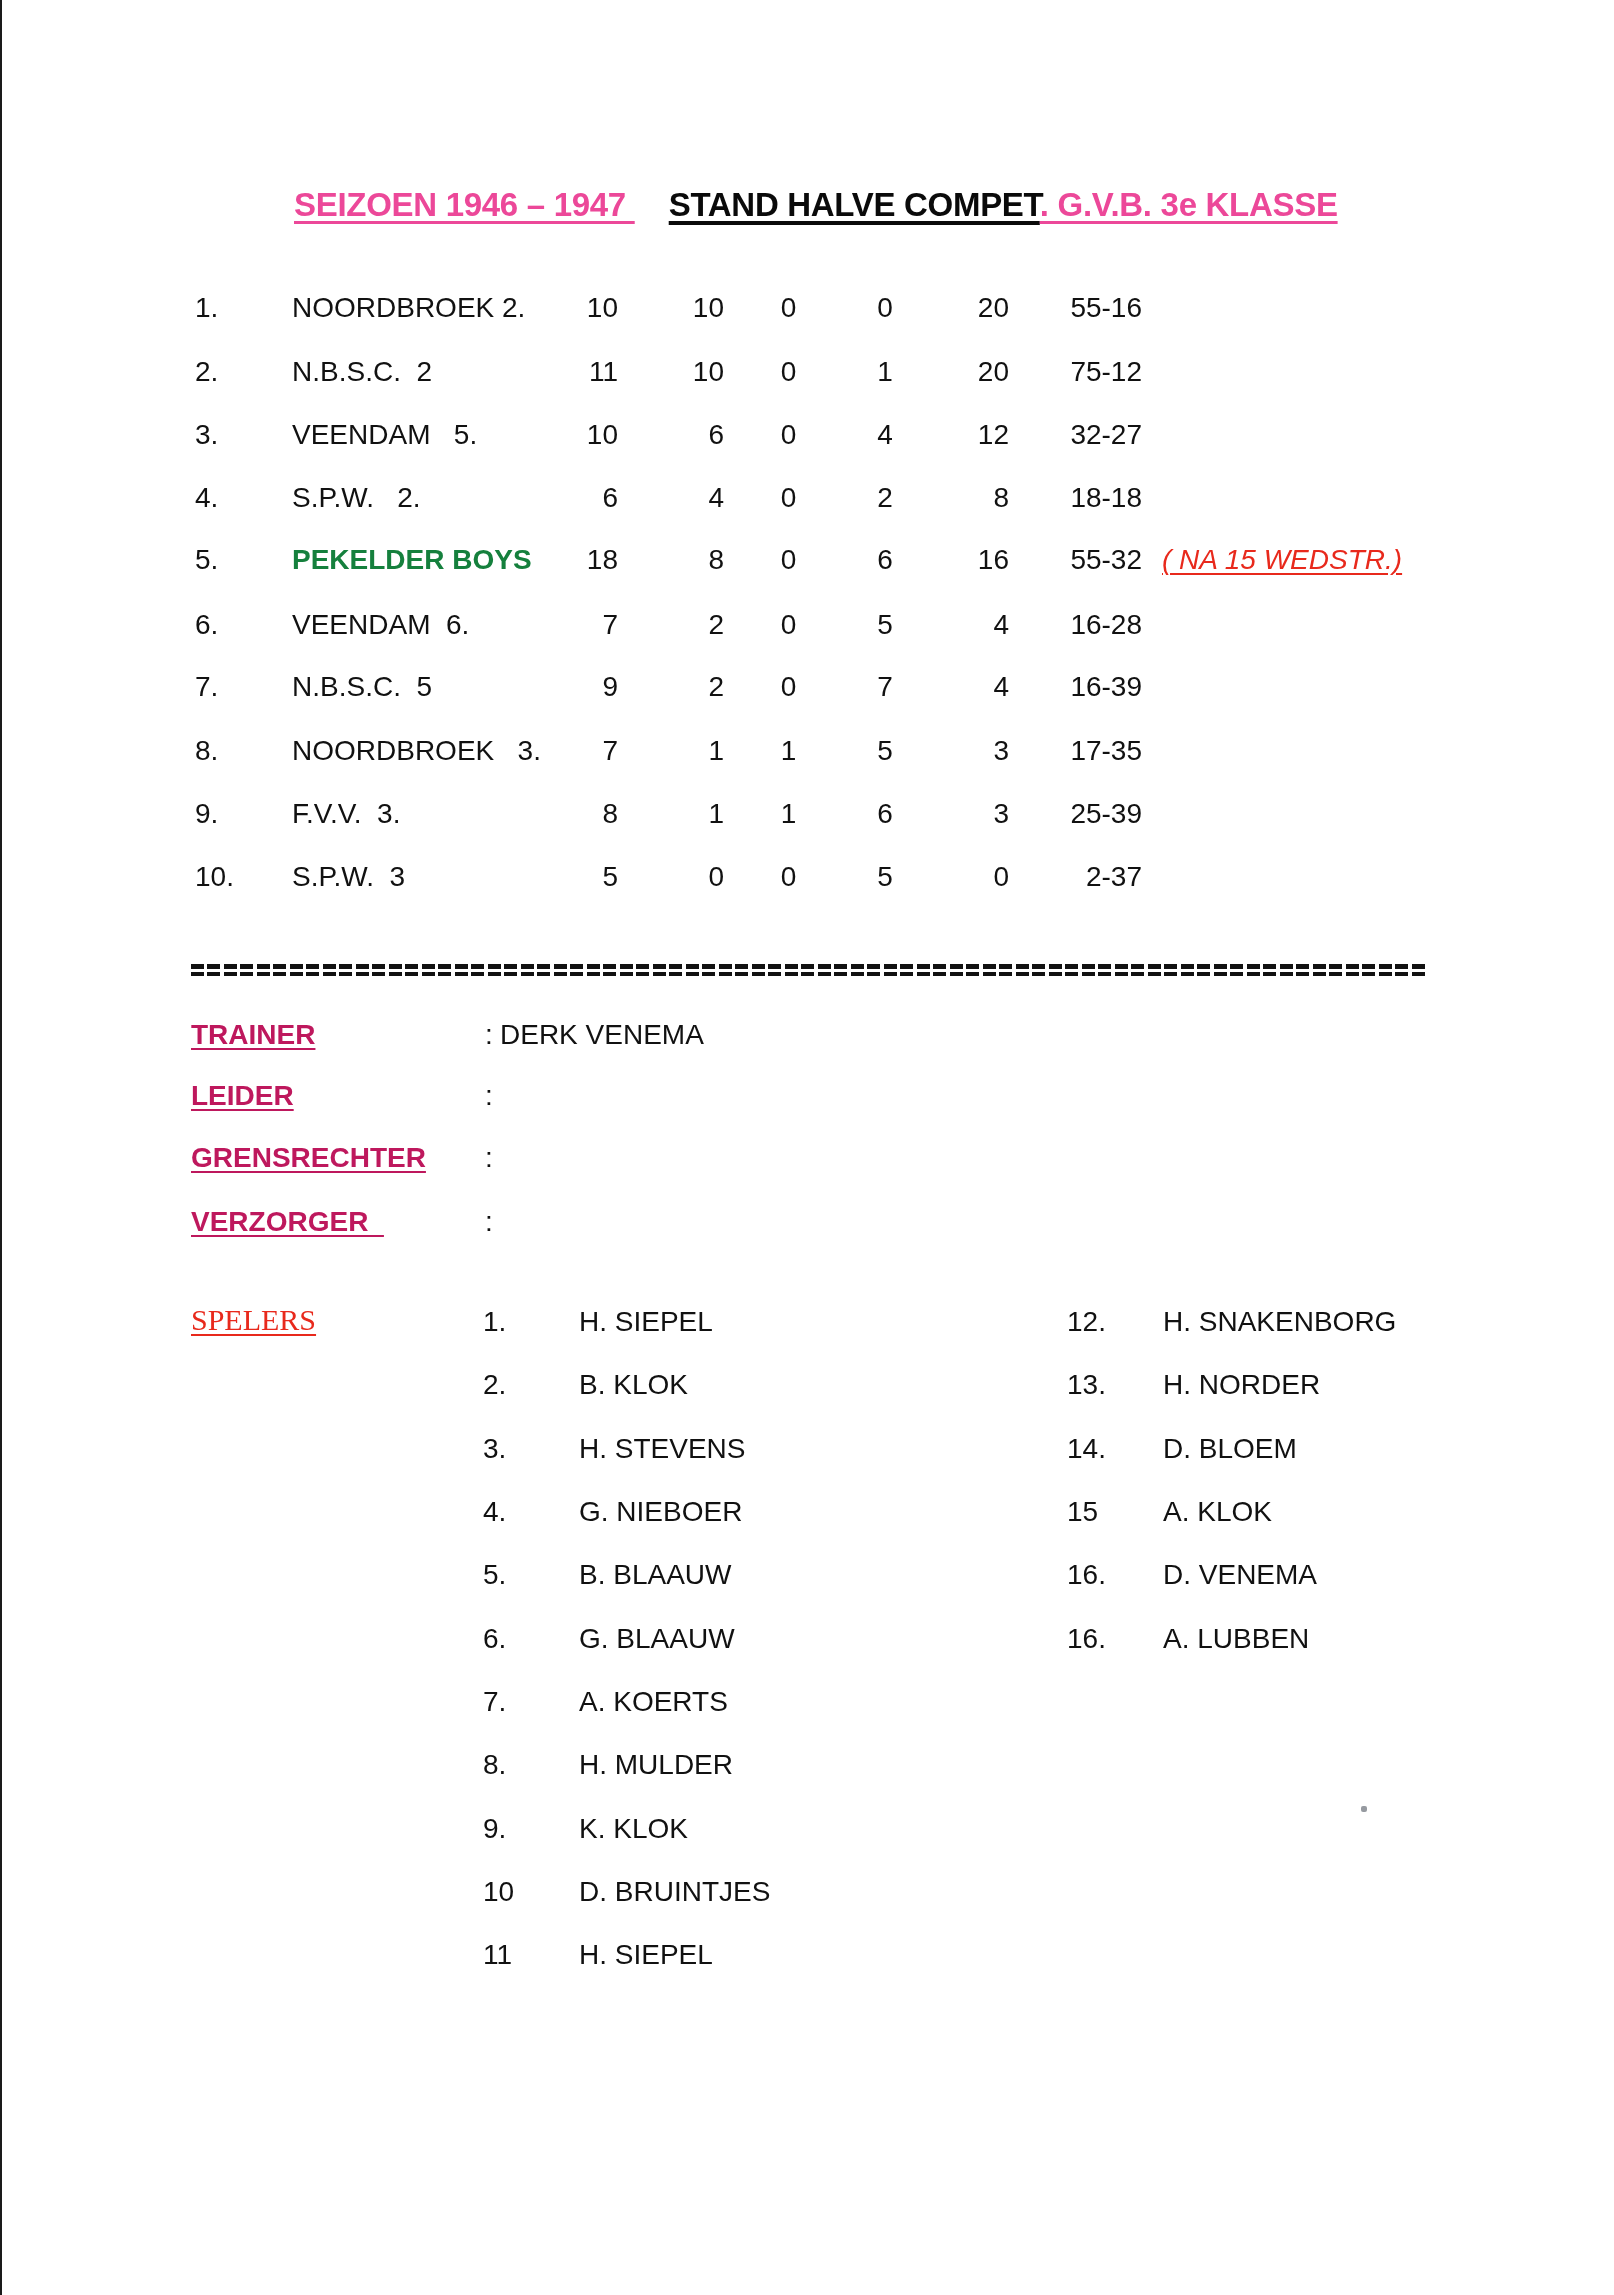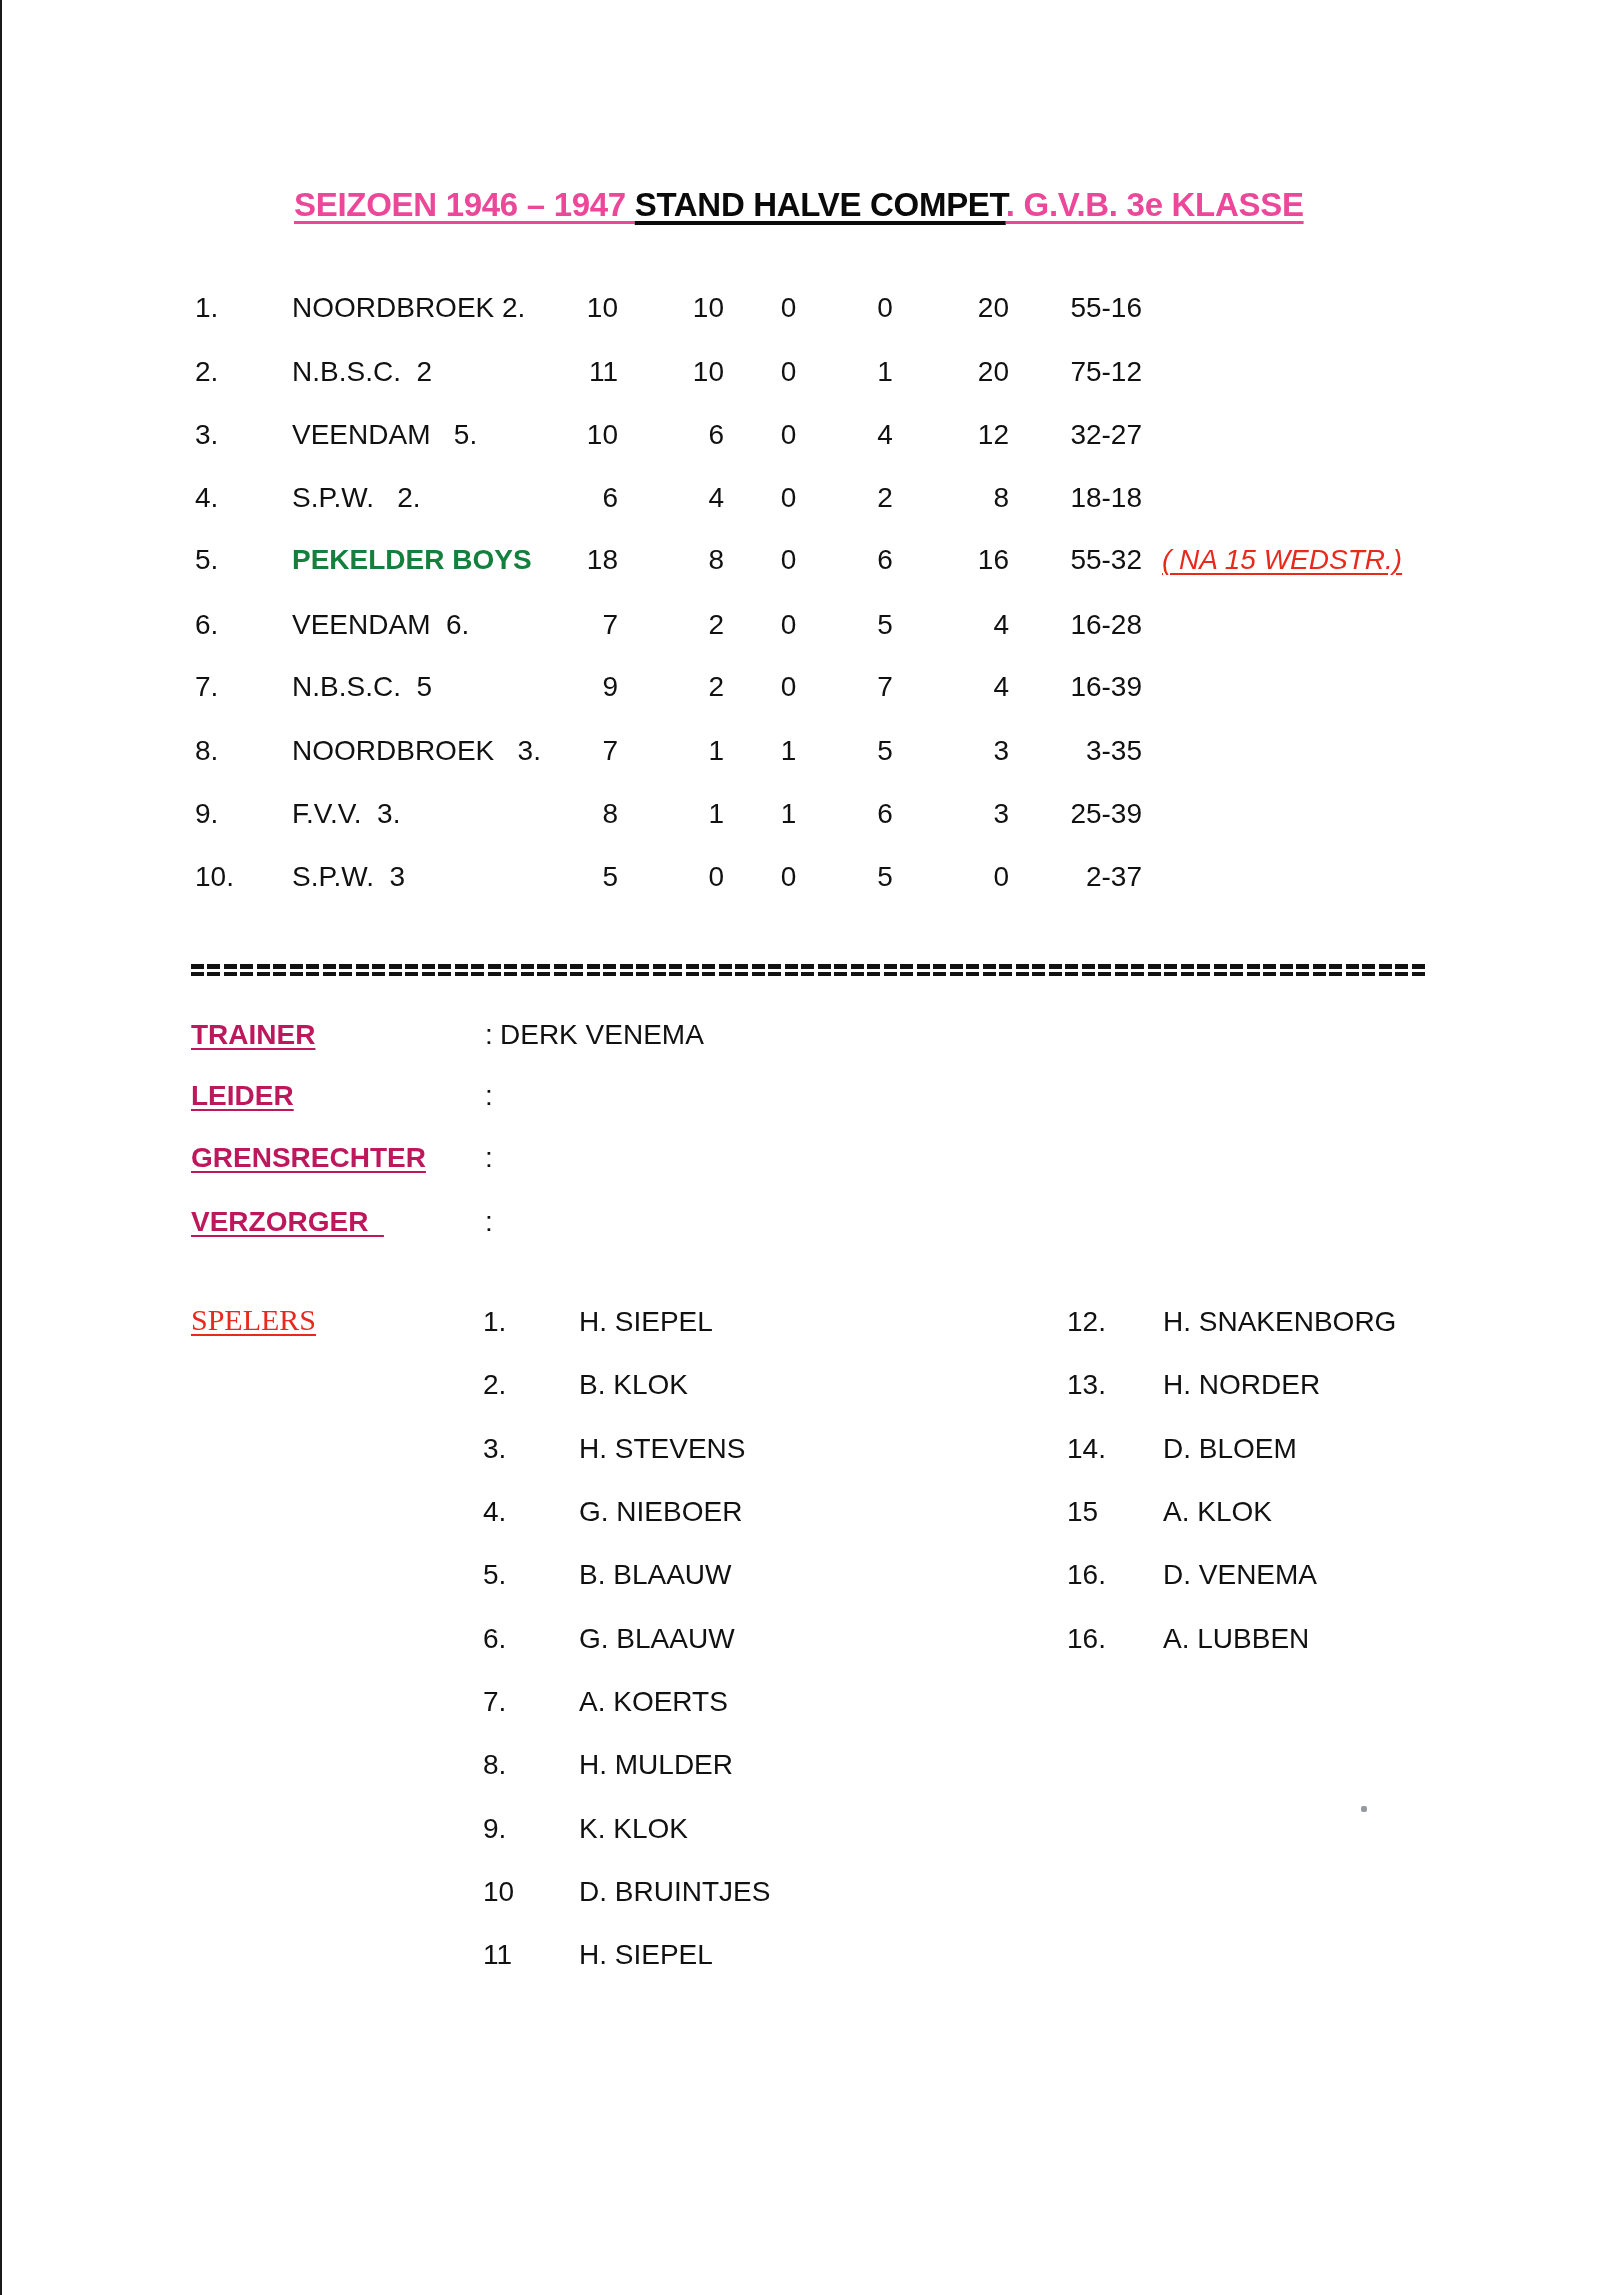--- a/index.html
+++ b/index.html
@@ -2,21 +2,21 @@
 <html style="font-size:10.6px"><head>
   <meta charset="utf-8">
   <style>
     html, body { margin: 0; padding: 0; background: #ffffff; }
     body { width: 1615px; height: 2295px; position: relative; overflow: hidden;
            font-family: "Liberation Sans", sans-serif; color: #111111; }
     .left-edge { position: absolute; left: 0; top: 0; width: 2px; height: 2295px; background: #1a1a1a; }
     .abs { position: absolute; white-space: nowrap; }
     .title { top: 186px; left: 294px; font-size: 33px; font-weight: bold; letter-spacing: -0.3px; }
     .title .red { color: #ec4899; text-decoration: underline; text-decoration-thickness: 2.6px; text-underline-offset: 5.3px; }
-    .title .black { color: #0a0a0a; text-decoration: underline; text-decoration-thickness: 4px; text-underline-offset: 5.3px; }
+    .title .black { color: #0a0a0a; text-decoration: underline; text-decoration-thickness: 4px; text-underline-offset: 5.3px; margin-left: 34px; }
     .row { position: absolute; left: 0; width: 1615px; height: 40px; font-size: 28px; }
     .row span { position: absolute; top: 0; white-space: nowrap; }
     .c-rank { left: 195px; }
     .c-team { left: 292px; }
     .c-p { left: 567px; width: 51px; text-align: right; }
     .c-w { left: 673px; width: 51px; text-align: right; }
     .c-d { left: 772px; width: 33px; text-align: center; }
     .c-l { left: 865px; width: 40px; text-align: center; }
     .c-pts { left: 956px; width: 53px; text-align: right; }
     .c-goals { left: 1055px; width: 87px; text-align: right; }
@@ -118,21 +118,21 @@
     <span class="c-goals">16-39</span>
   </div>
   <div class="row" style="top:735px">
     <span class="c-rank">8.</span>
     <span class="c-team" style="white-space:pre">NOORDBROEK   3.</span>
     <span class="c-p">7</span>
     <span class="c-w">1</span>
     <span class="c-d">1</span>
     <span class="c-l">5</span>
     <span class="c-pts">3</span>
-    <span class="c-goals">3-35</span>
+    <span class="c-goals">17-35</span>
   </div>
   <div class="row" style="top:798px">
     <span class="c-rank">9.</span>
     <span class="c-team" style="white-space:pre">F.V.V.  3.</span>
     <span class="c-p">8</span>
     <span class="c-w">1</span>
     <span class="c-d">1</span>
     <span class="c-l">6</span>
     <span class="c-pts">3</span>
     <span class="c-goals">25-39</span>

